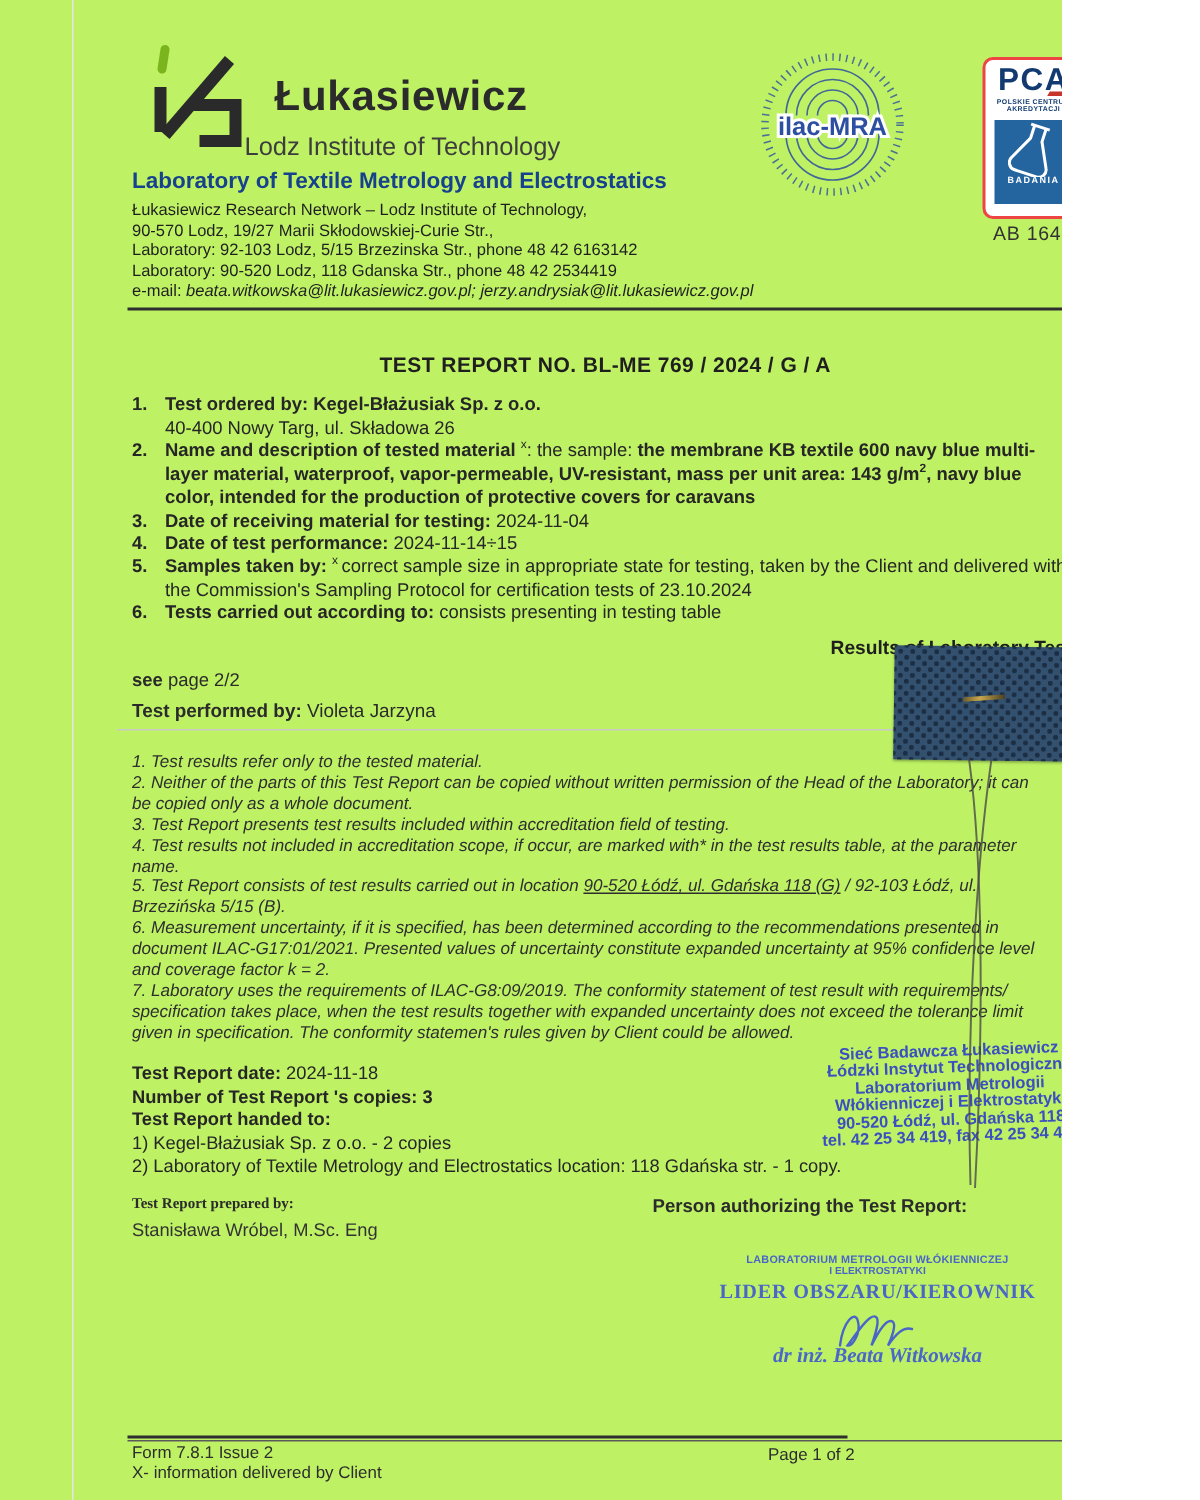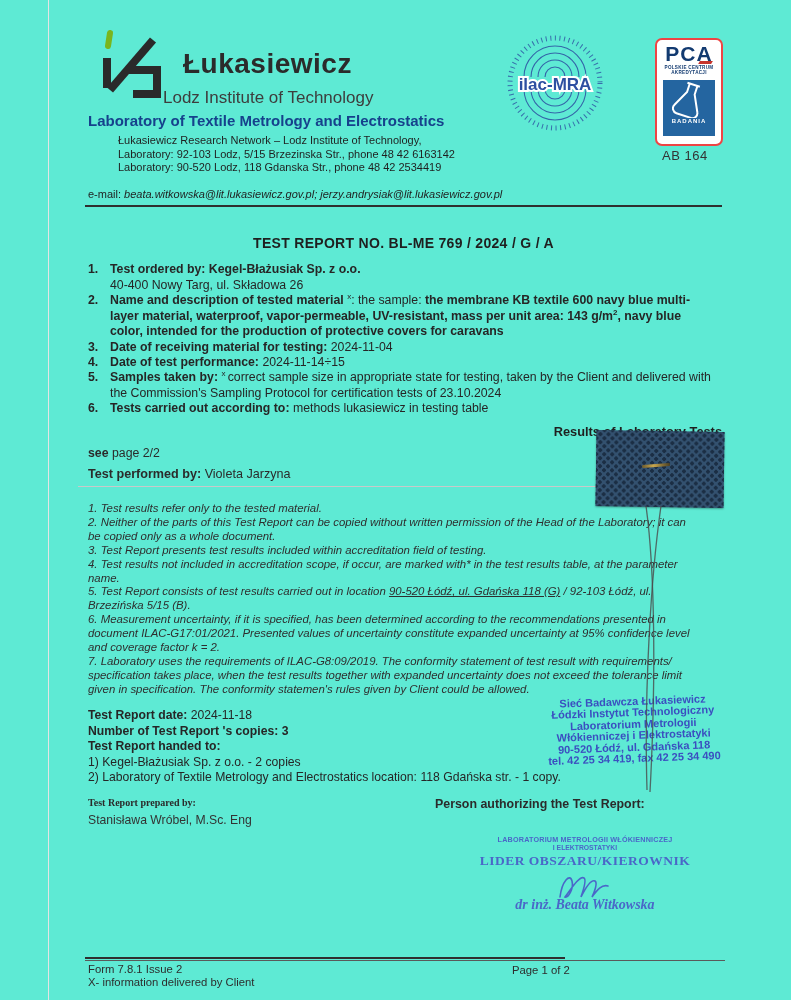--- a/index.html
+++ b/index.html
@@ -1,29 +1,29 @@
 <!DOCTYPE html>
 <html><head>
 <meta charset="utf-8">
 <style>
   html,body{margin:0;padding:0;background:#ffffff;}
-  .page{position:relative;width:791px;height:1000px;background:#5eead4;overflow:hidden;
+  .page{position:relative;width:708px;height:1000px;background:#bef264;overflow:hidden;
         font-family:"Liberation Sans","DejaVu Sans",sans-serif;color:#2b2b2b;}
   .abs{position:absolute;}
   .b{font-weight:bold;}
   .i{font-style:italic;}
   .u{text-decoration:underline;}
   .sup{vertical-align:super;font-size:8px;line-height:0;}
   .page-edge{left:48px;top:0;width:1px;height:1000px;background:#e4e4e4;}
 
   
   .brand{left:183px;top:48px;font-size:28px;font-weight:bold;color:#2b2b2b;letter-spacing:.5px;}
   .institute{left:163px;top:88px;font-size:17px;color:#3d3d3d;}
   .lab-title{left:88px;top:112px;font-size:15px;font-weight:bold;color:#16418c;}
-  .addr{left:88px;top:134px;font-size:11px;line-height:13.6px;color:#1f1f1f;margin-left:30px;}
+  .addr{left:88px;top:134px;font-size:11px;line-height:13.6px;color:#1f1f1f;}
   .email-line{left:88px;top:188px;font-size:11px;color:#1f1f1f;}
   .rule-top{left:85px;top:205px;width:637px;height:2px;background:#2f2f2f;}
 
   
   .ilac{left:505px;top:33px;}
   .pca-badge{left:655px;top:38px;width:64px;height:104px;border:2px solid #ef4444;border-radius:7px;
              background:#fff;text-align:center;}
   .pca-abbr{margin-top:3px;font-size:21px;font-weight:bold;color:#123a70;letter-spacing:1px;line-height:22px;position:relative;}
   .pca-red{position:absolute;right:9px;bottom:1px;width:13px;height:3px;background:#c6342c;transform:skewX(-30deg);}
   .pca-name{font-size:4.6px;font-weight:bold;color:#123a70;line-height:5.4px;letter-spacing:.3px;}
@@ -88,20 +88,21 @@
     <path d="M14,30 L14,60" stroke="#2a2a2a" stroke-width="8" fill="none"></path>
     <path d="M60,12 L17,62" stroke="#2a2a2a" stroke-width="8" fill="none"></path>
     <path d="M36,42 L64,42 L64,66 L40,66" stroke="#2a2a2a" stroke-width="8" fill="none"></path>
   </svg>
 
   <div class="abs brand">Łukasiewicz</div>
   <div class="abs institute">Lodz Institute of Technology</div>
   <div class="abs lab-title">Laboratory of Textile Metrology and Electrostatics</div>
   <div class="abs addr">
       <div>Łukasiewicz Research Network – Lodz Institute of Technology,</div>
+      <div>90-570 Lodz, 19/27 Marii Skłodowskiej-Curie Str.,</div>
       <div>Laboratory: 92-103 Lodz, 5/15 Brzezinska Str., phone 48 42 6163142</div>
       <div>Laboratory: 90-520  Lodz, 118 Gdanska Str., phone 48 42 2534419</div>
     </div>
   <div class="abs email-line"><span>e-mail:  </span><span class="i">beata.witkowska@lit.lukasiewicz.gov.pl;  jerzy.andrysiak@lit.lukasiewicz.gov.pl</span></div>
 
   <svg class="abs ilac" width="100" height="100" viewBox="0 0 100 100">
     <circle cx="50" cy="50" r="45" fill="none" stroke="#2d4fa1" stroke-width="5" stroke-dasharray="1 3.6" opacity=".8"></circle>
     <g fill="none" stroke="#2d4fa1" stroke-width="1.1" opacity=".85">
       <path d="M40,44 A10,10 0 0 1 60,44"></path>
       <path d="M33,44 A17,17 0 0 1 67,44"></path>
@@ -150,21 +151,21 @@
   <div class="abs item" id="item4">
     <span class="num">4.</span>
     <span><span class="b">Date of test performance: </span><span>2024-11-14÷15</span></span>
   </div>
   <div class="abs item" id="item5">
     <span class="num">5.</span>
     <span><span class="b">Samples taken by: </span><span class="sup">x </span><span>correct sample size in appropriate state for testing, taken by the Client and delivered with the Commission's Sampling Protocol for certification tests of 23.10.2024</span></span>
   </div>
   <div class="abs item" id="item6">
     <span class="num">6.</span>
-    <span><span class="b">Tests carried out according to: </span><span>methods lukasiewicz in testing table</span></span>
+    <span><span class="b">Tests carried out according to: </span><span>consists presenting in testing table</span></span>
   </div>
 
   <div class="abs results-head">Results of Laboratory Tests</div>
   <div class="abs see-line"><span class="b">see</span><span> page  2/2</span></div>
   <div class="abs performed-line"><span class="b">Test performed by: </span><span>Violeta Jarzyna</span></div>
   <div class="abs rule-thin"></div>
 
   <div class="abs notes">
     <div><span>1.  Test results refer only to the tested material.</span></div>
     <div><span>2.  Neither of the parts of this Test Report can be copied without written permission of the Head of the Laboratory; it can be copied only as a whole document.</span></div>

